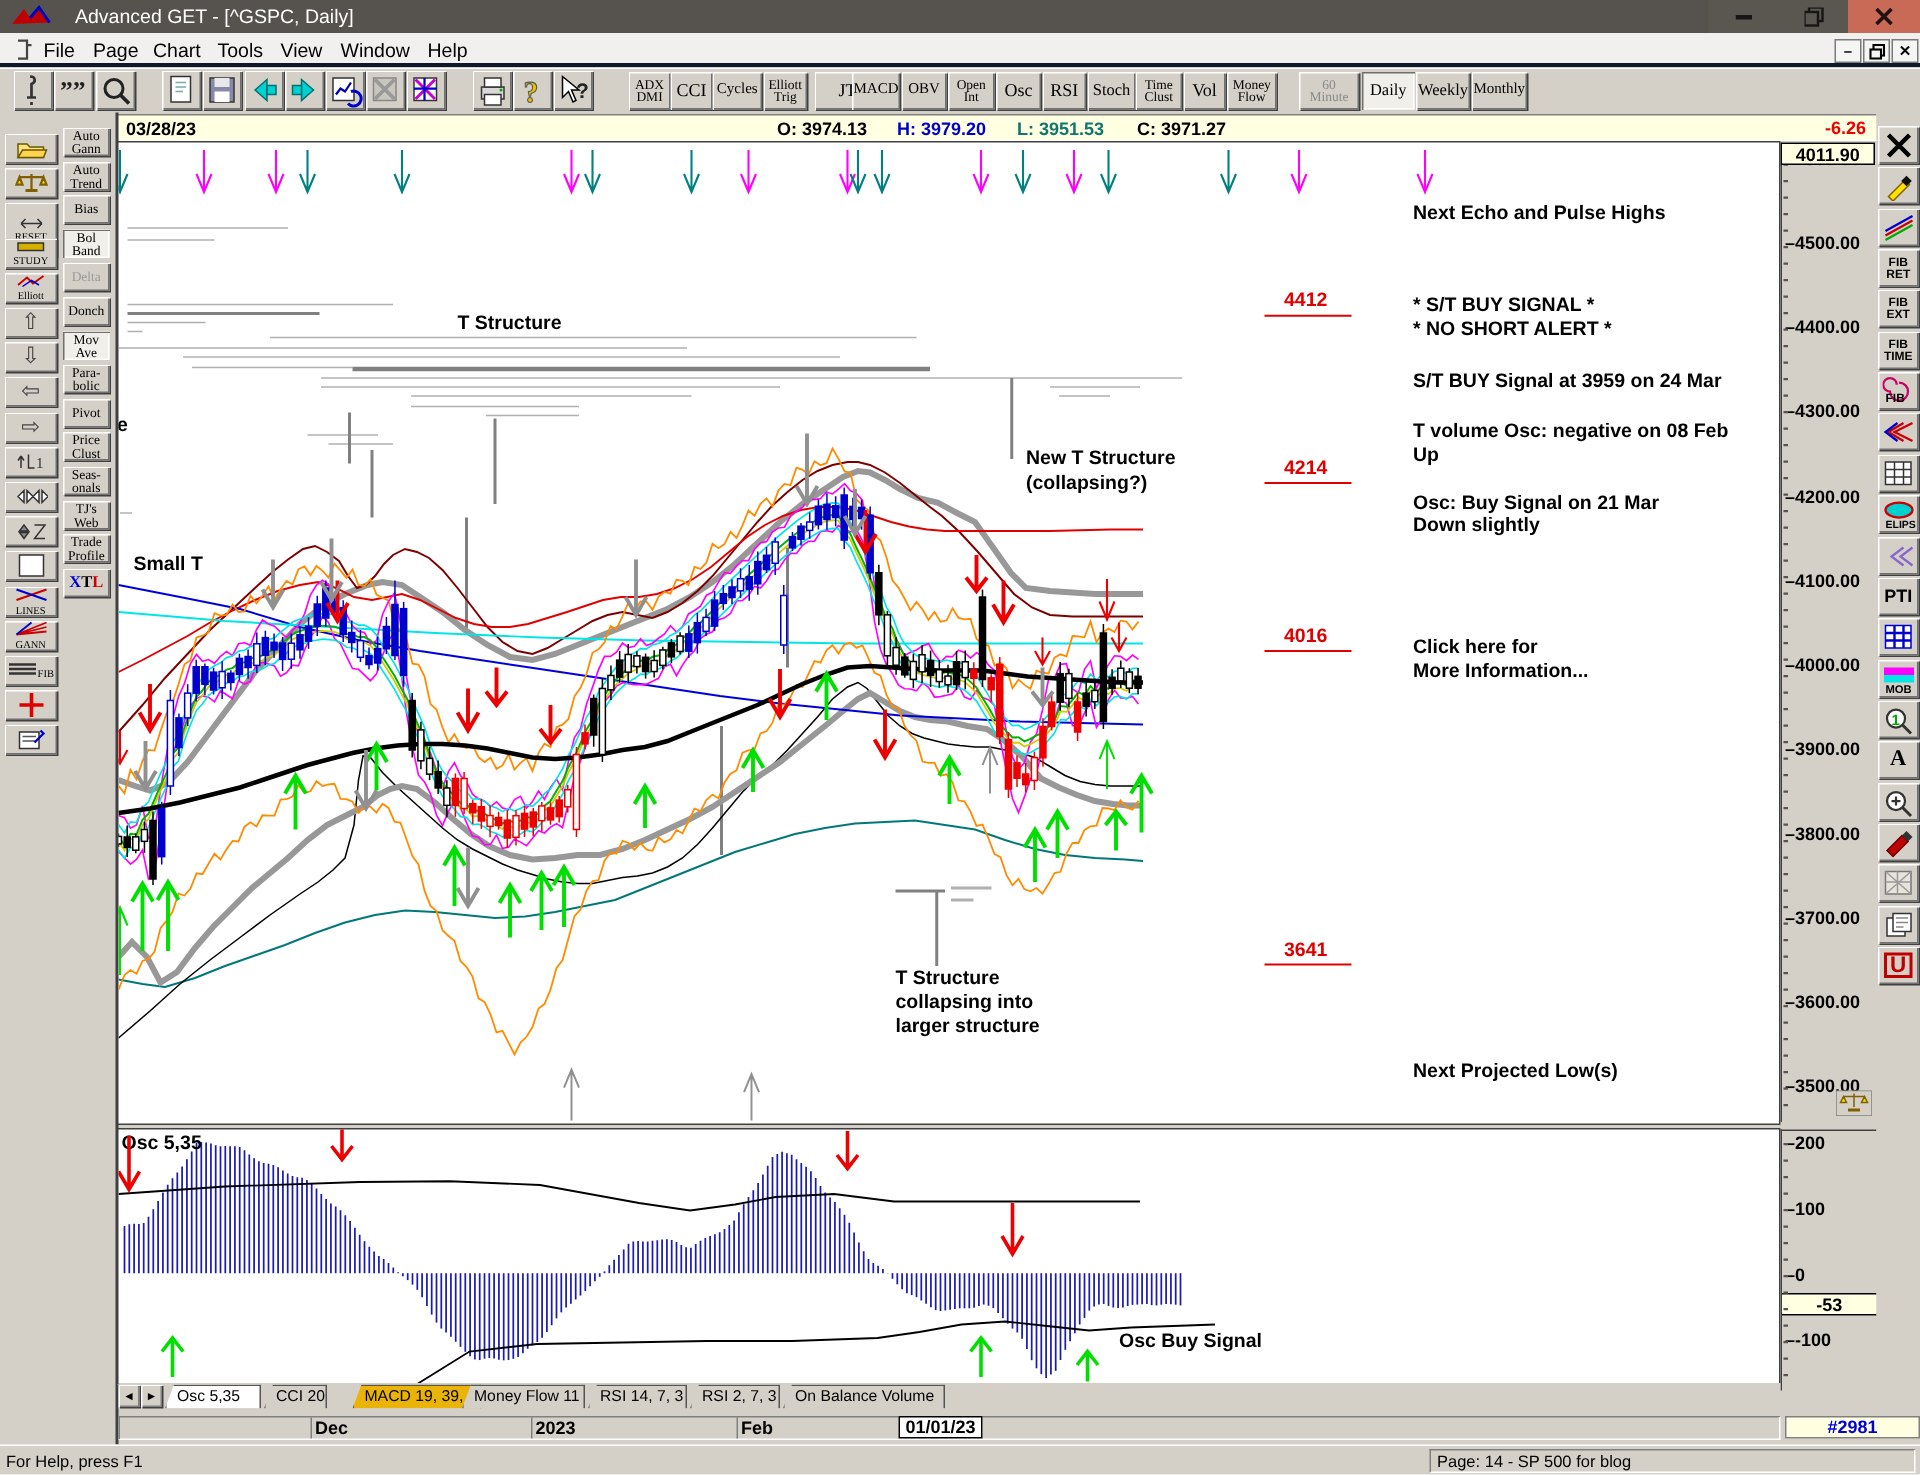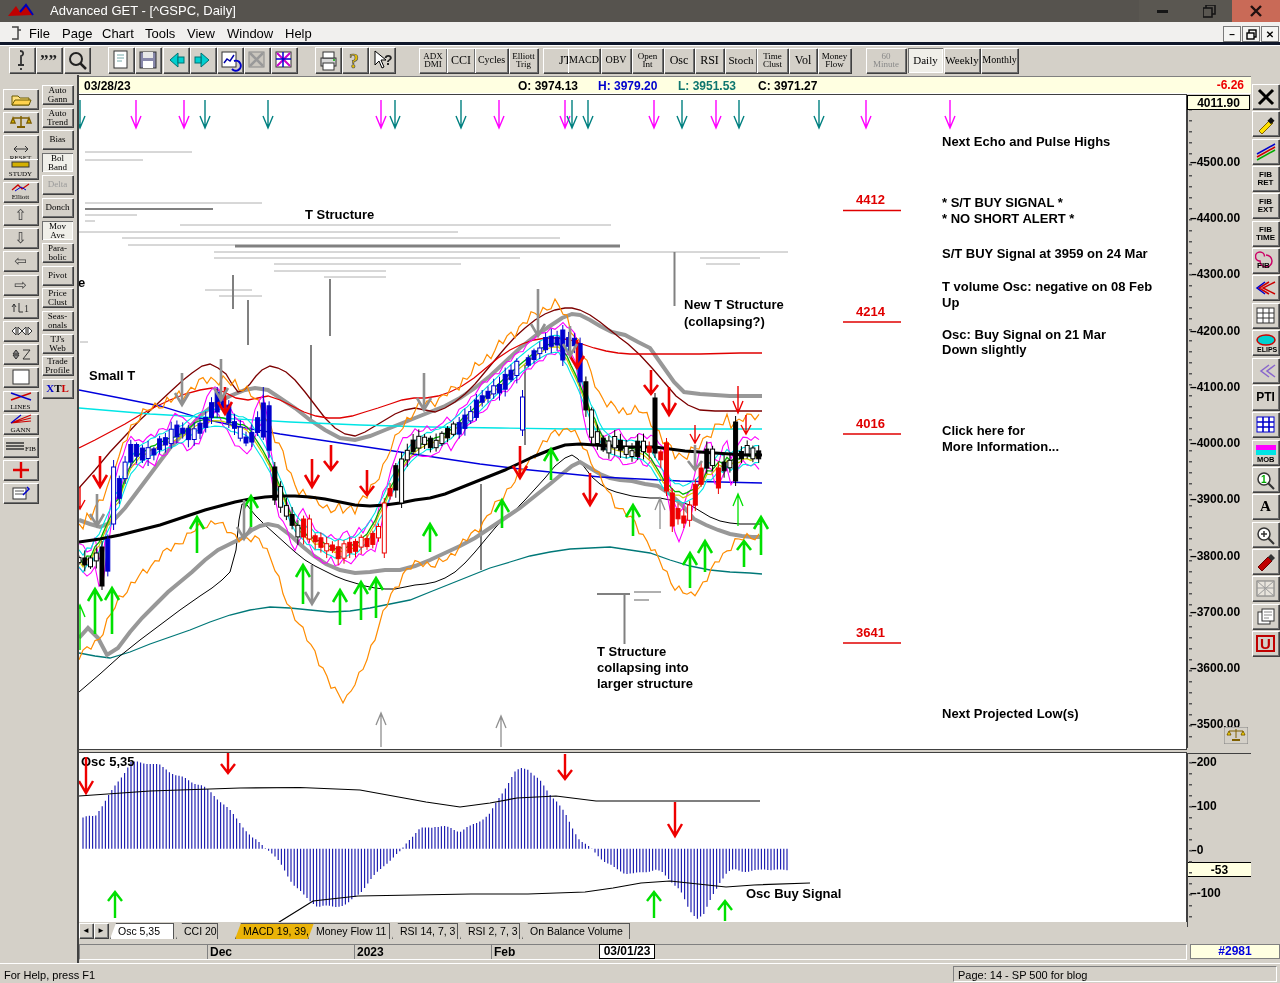--- a/index.html
+++ b/index.html
@@ -1140,21 +1140,21 @@
       <div class="tab" style="left:381px;width:60px;background:#d4d0c8">RSI 2, 7, 3</div>
       <div class="tab" style="left:443px;width:108px;background:#d4d0c8">On Balance Volume</div>
     </div>
     <div class="abs" id="datebar">
       <div class="abs" style="left:127px;top:0;width:1px;height:14px;background:#808080"></div>
       <div class="abs" style="left:274px;top:0;width:1px;height:14px;background:#808080"></div>
       <div class="abs" style="left:411px;top:0;width:1px;height:14px;background:#808080"></div>
       <div class="abs" style="left:130px;top:0px">Dec</div>
       <div class="abs" style="left:277px;top:0px">2023</div>
       <div class="abs" style="left:414px;top:0px">Feb</div>
-      <div class="abs" style="left:519px;top:-1px;width:56px;height:15px;background:#fff;border:1px solid #000;text-align:center;line-height:13px">03/01/23</div>
+      <div class="abs" style="left:519px;top:-1px;width:56px;height:15px;background:#fff;border:1px solid #000;text-align:center;line-height:13px">01/01/23</div>
     </div>
     <div class="abs" style="left:1190px;top:944px;width:90px;height:15px;background:#ffffe1;border:1px solid #808080;text-align:center;font-size:12px;font-weight:bold;color:#0000dd;line-height:13px">#2981</div>
     <div class="abs" id="statusbar">
       <span class="abs" style="left:4px;top:5px">For Help, press F1</span>
       <div class="abs" style="left:953px;top:2px;width:324px;height:16px;border:1px solid #808080;border-bottom-color:#fff;border-right-color:#fff">
         <span style="position:absolute;left:4px;top:2px">Page: 14 - SP 500 for blog</span>
       </div>
     </div>
   </div>
 </body></html>

